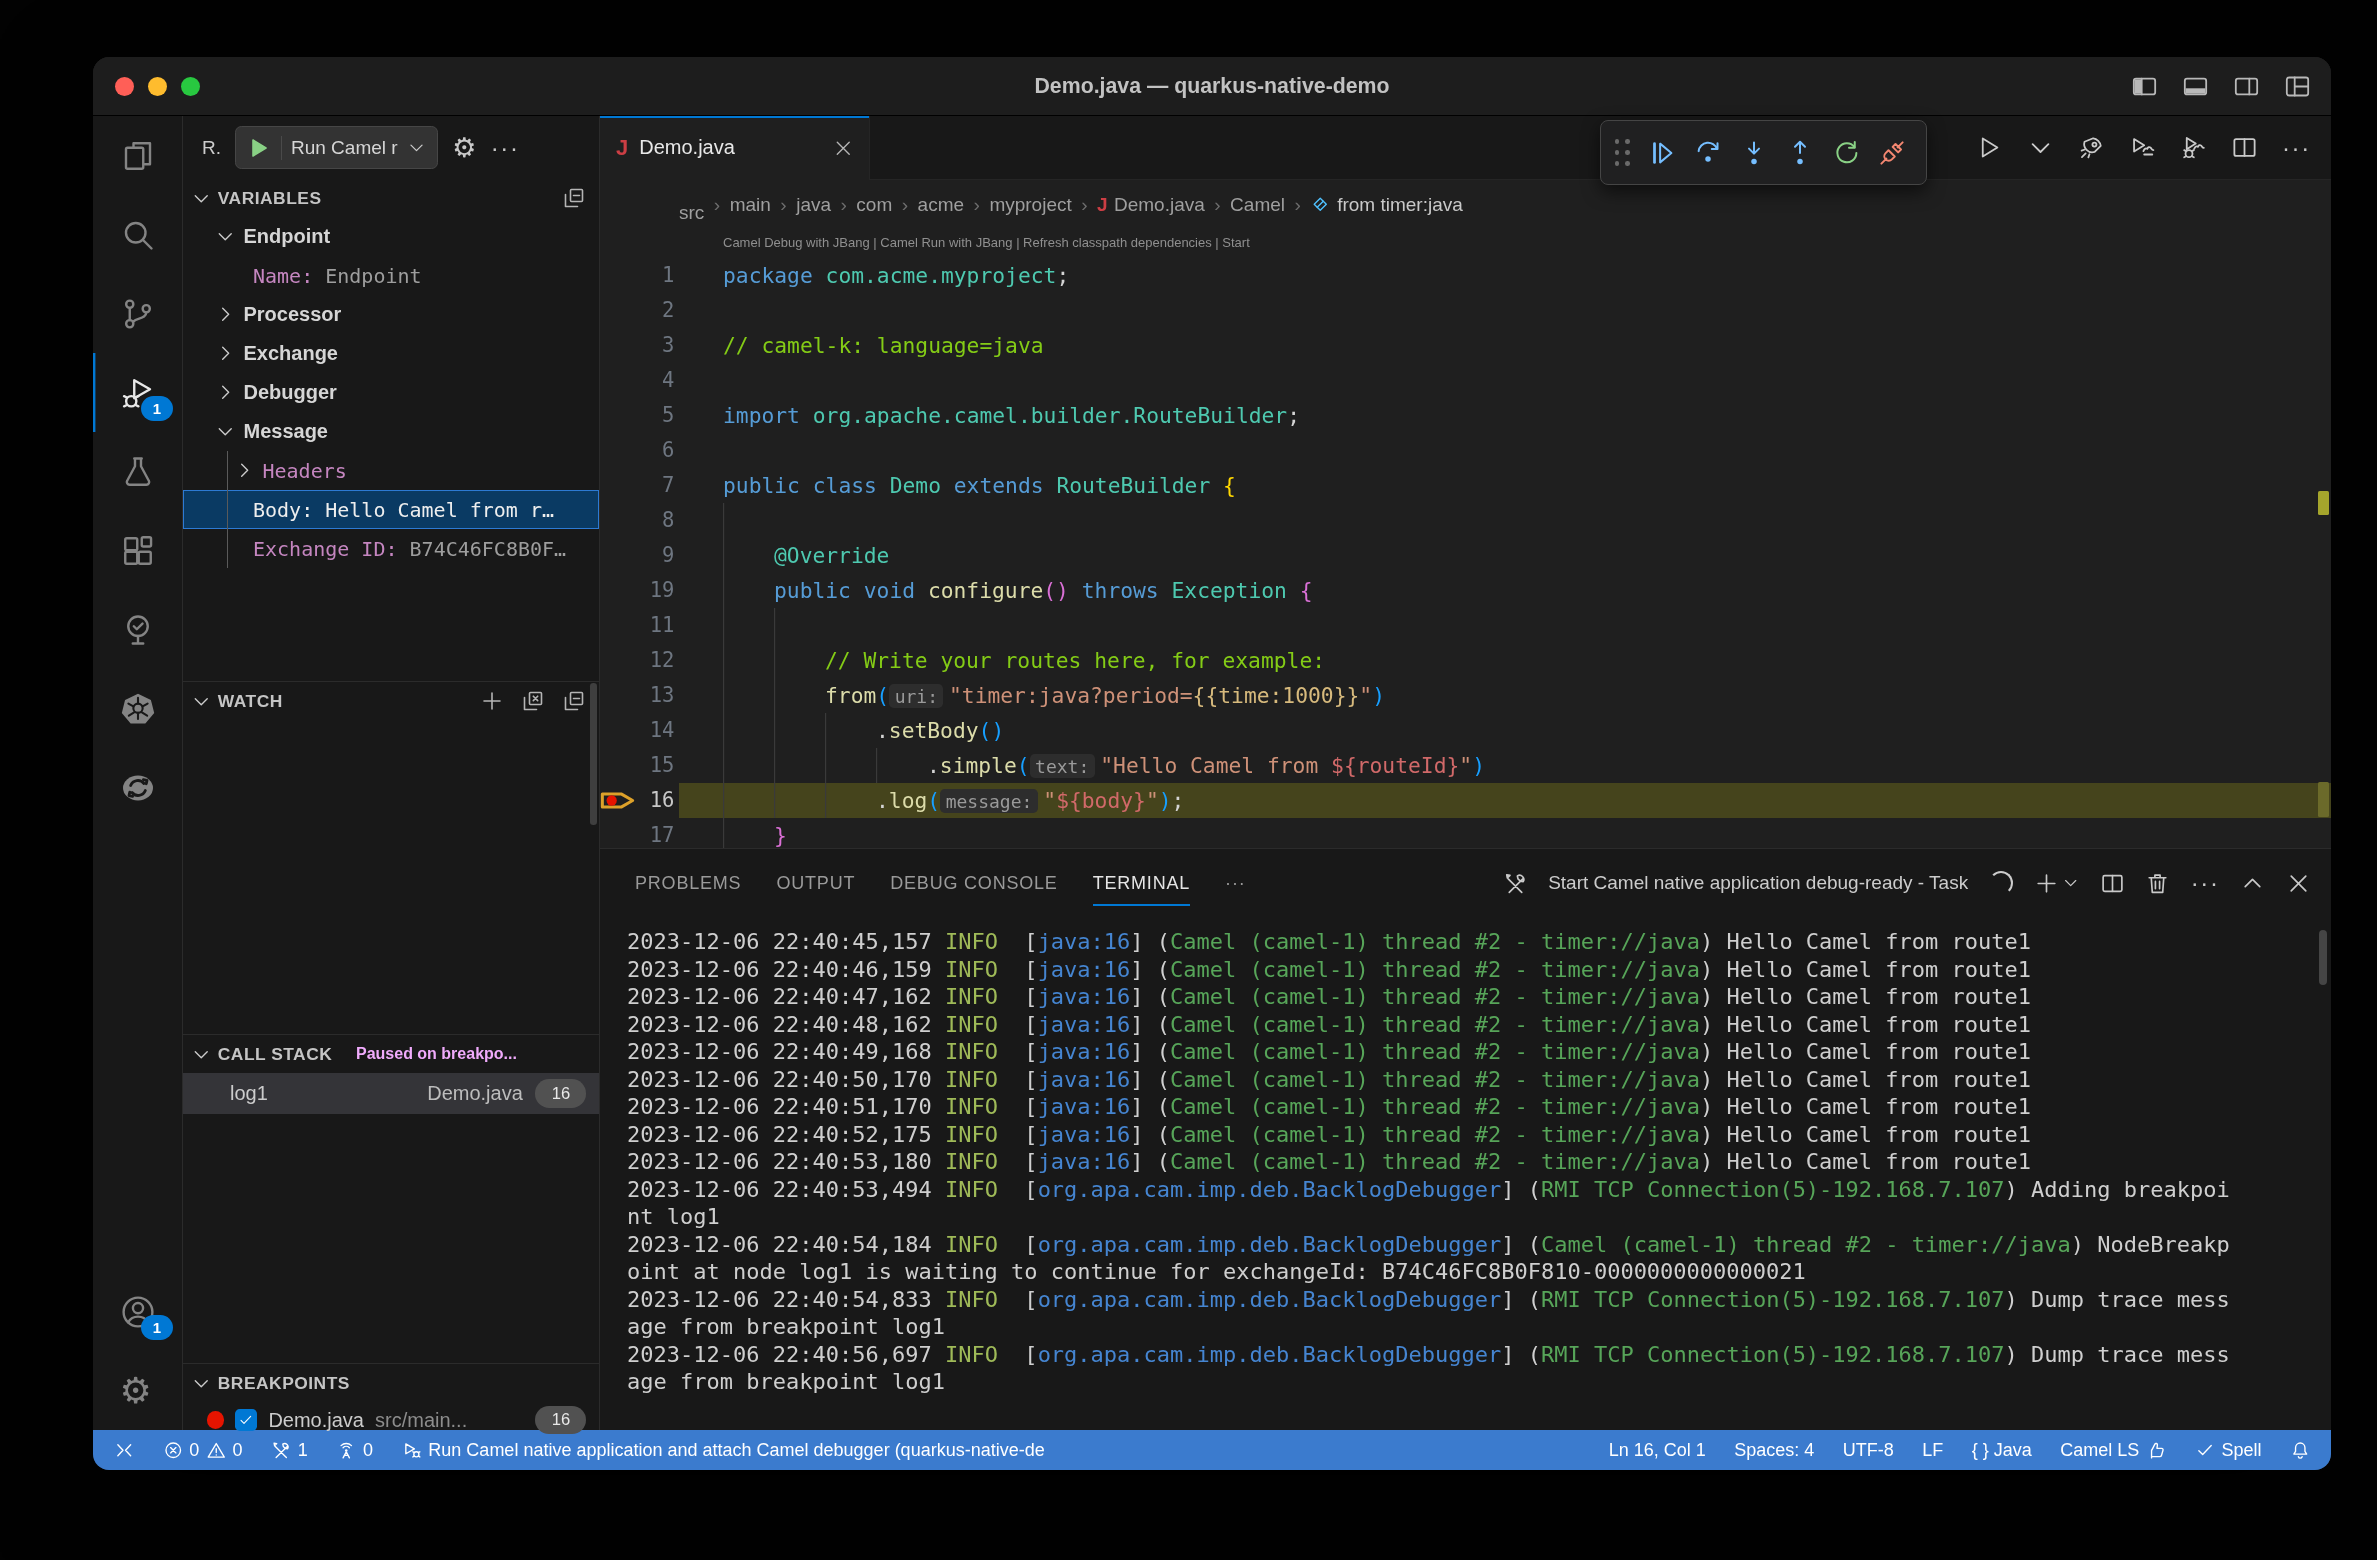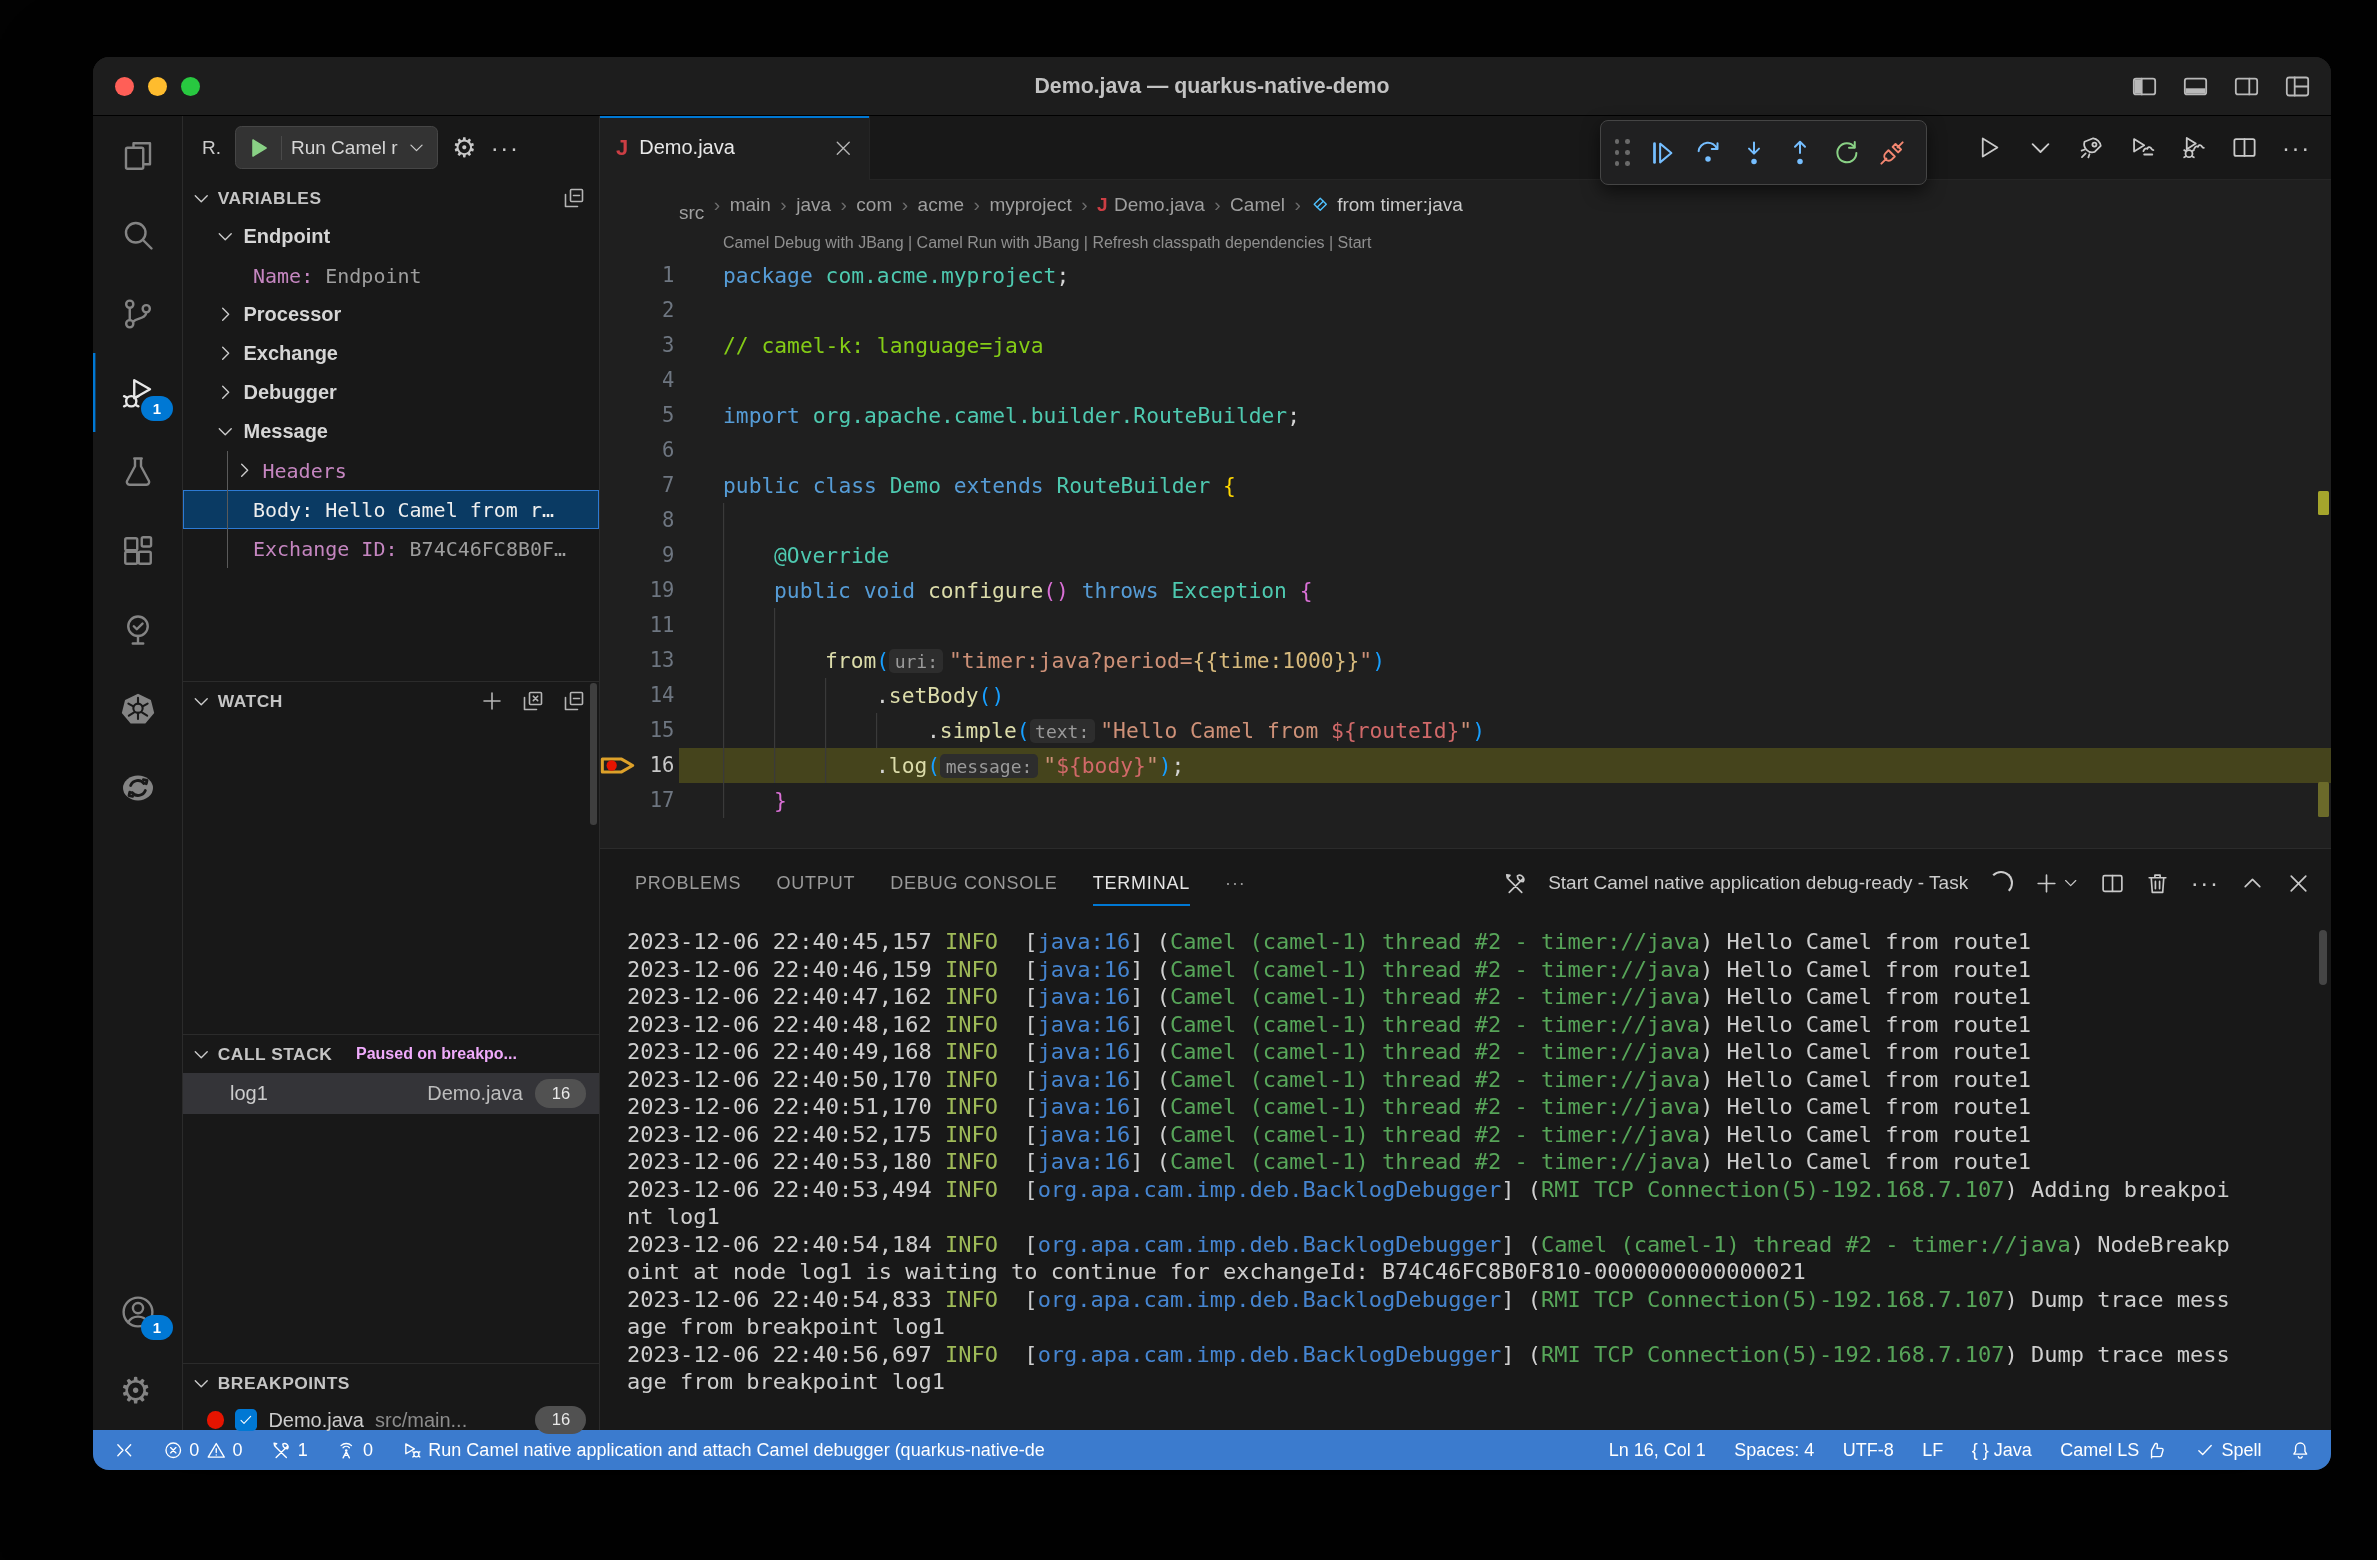--- a/index.html
+++ b/index.html
@@ -78,21 +78,21 @@
   .ed-actions{margin-left:auto;display:flex;align-items:center;gap:24px;padding-right:22px;color:#c9c9c9;}
   .ed-actions .ico{width:27px;height:27px;display:inline-flex;}
   .ed-actions .more{font-size:24px;letter-spacing:1.6px;}
   .breadcrumbs{height:49px;display:flex;align-items:center;padding-left:79px;gap:9.5px;font-size:19px;color:#9f9f9f;background:#1f1f1f;flex:none;white-space:nowrap;}
   .bc-sep{color:#6d6d6d;font-size:19px;}
   .bc-j{color:#cc3e44;font-weight:700;}
   .bc-ico{width:20.5px;height:20.5px;display:inline-flex;color:#4fc1ff;}
   .bc-last{color:#c9c9c9;}
   
   .editor-area{flex:1;position:relative;background:#1f1f1f;overflow:hidden;}
-  .codelens{height:28.5px;line-height:28.5px;padding-left:123px;font-size:16px;color:#8f8f8f;white-space:nowrap;}
+  .codelens{height:28.5px;line-height:28.5px;padding-left:123px;font-size:13px;color:#8f8f8f;white-space:nowrap;}
   .crow{display:flex;height:35px;line-height:35px;}
   .cg{width:79px;flex:none;display:flex;align-items:center;}
   .cg .glyph{width:35px;height:35px;flex:none;display:flex;align-items:center;justify-content:center;}
   .cg .num{flex:1;text-align:right;padding-right:4.7px;font-family:"DejaVu Sans Mono",monospace;font-size:20.5px;color:#6e7681;}
   .crow.cur .num{color:#c8c8c8;}
   .cb{flex:1;padding-left:44px;font-family:"DejaVu Sans Mono",monospace;font-size:21.3px;white-space:pre;}
   .crow.cur .cb{background:#45441c;}
   .ind{display:inline-block;width:51px;height:35px;vertical-align:top;box-shadow:inset 1.2px 0 0 #3a3a3a;}
   .sy-k{color:#569cd6}.sy-t{color:#4ec9b0}.sy-c{color:#84cc16}.sy-m{color:#dcdcaa}.sy-s{color:#ce9178}
   .sy-ip{color:#d7ba7d}.sy-iv{color:#d16969}.sy-p{color:#d4d4d4}.sy-b1{color:#ffd700}.sy-b2{color:#da70d6}.sy-b3{color:#179fff}
@@ -633,20 +633,27 @@
                   <span class="num">19</span>
                 </div>
                 <div class="cb"><span class="ind"></span><span class="sy-k">public void </span><span class="sy-m">configure</span><span class="sy-b2">()</span><span class="sy-k"> throws </span><span class="sy-t">Exception </span><span class="sy-b2">{</span></div>
               </div>
               <div class="crow">
                 <div class="cg">
                   <span class="glyph"></span>
                   <span class="num">11</span>
                 </div>
                 <div class="cb"><span class="ind"></span><span class="ind"></span></div>
+              </div>
+              <div class="crow">
+                <div class="cg">
+                  <span class="glyph"></span>
+                  <span class="num">12</span>
+                </div>
+                <div class="cb"><span class="ind"></span><span class="ind"></span><span class="sy-c">// Write your routes here, for example:</span></div>
               </div>
               <div class="crow">
                 <div class="cg">
                   <span class="glyph"></span>
                   <span class="num">13</span>
                 </div>
                 <div class="cb"><span class="ind"></span><span class="ind"></span><span class="sy-m">from</span><span class="sy-b3">(</span><span class="sy-ih">uri:</span><span class="sy-s">"timer:java?period=</span><span class="sy-ip">{{time:1000}}</span><span class="sy-s">"</span><span class="sy-b3">)</span></div>
               </div>
               <div class="crow">
                 <div class="cg">

